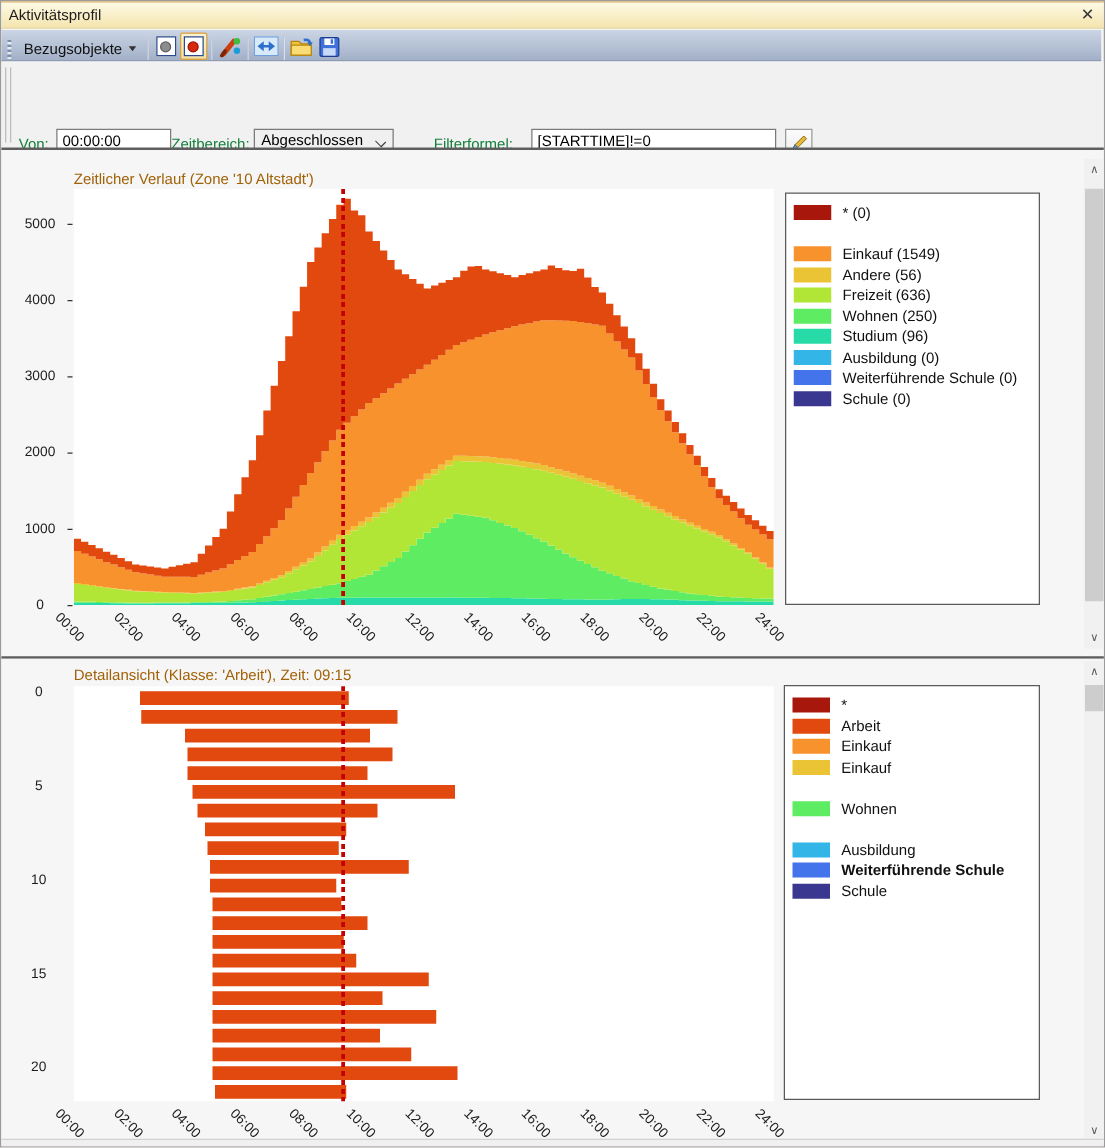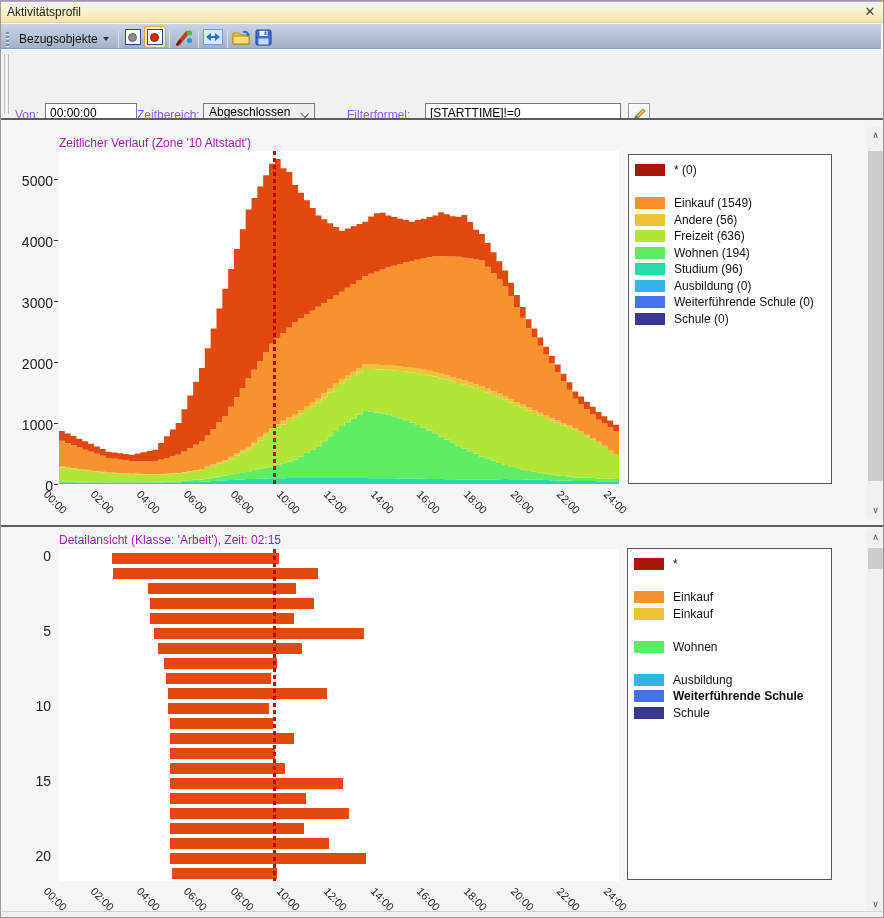--- a/index.html
+++ b/index.html
@@ -22,35 +22,35 @@
   .tbtn{width:22px;height:22px;display:flex;align-items:center;justify-content:center;border:1px solid transparent;border-radius:2px;}
   .tbtn.sel{background:linear-gradient(#FDF3D0,#F7E09C);border:1px solid #DFA23C;}
   .rec{width:16px;height:16px;background:#fff;border:1px solid #2B4B8C;display:flex;align-items:center;justify-content:center;}
   .rec .dot{width:9px;height:9px;border-radius:50%;}
   .dot.gray{background:#8C8C8C;border:1px solid #5f5f5f;}
   .dot.red{background:#D8290D;border:1px solid #9c1505;}
   
   #filters{position:absolute;left:0;top:49px;width:884px;height:68px;background:#F1F1F1;}
   .fgrip{position:absolute;left:3px;top:4px;width:5px;height:60px;
     border-left:1px solid #BDBDBD;border-right:1px solid #BDBDBD;}
-  .flabel{position:absolute;font-size:12px;color:#8b5cf6;white-space:nowrap;}
+  .flabel{position:absolute;font-size:12px;color:#15803d;white-space:nowrap;}
   .finput{position:absolute;height:20px;border:1px solid #7A7A7A;background:#fff;font-size:12px;
     padding:0 4px;color:#000;}
   .fcombo{position:absolute;height:20px;border:1px solid #7A7A7A;background:#F0F0F0;font-size:12px;
     padding:1px 18px 0 5px;color:#000;white-space:nowrap;overflow:hidden;}
   .chev{position:absolute;right:6px;top:6px;width:7px;height:7px;border-right:1px solid #444;
     border-bottom:1px solid #444;transform:rotate(45deg) scale(1,.8);}
   #edit-filter{position:absolute;left:627px;top:53px;width:22px;height:22px;border:1px solid #9a9a9a;
     background:linear-gradient(#fcfcfc,#ececec);display:flex;align-items:center;justify-content:center;}
   
   .hsep{position:absolute;left:0;width:884px;height:2px;background:#5E5E5E;}
   .panel{position:absolute;left:0;width:884px;background:#F6F6F7;}
   .plotbg{position:absolute;background:#fff;}
-  .ctitle{position:absolute;font-size:12px;color:#a21caf;white-space:nowrap;}
-  .ylab{position:absolute;font-size:14px;color:#1c1c1c;text-align:right;width:42px;}
+  .ctitle{position:absolute;font-size:12px;color:#a16207;white-space:nowrap;}
+  .ylab{position:absolute;font-size:11px;color:#1c1c1c;text-align:center;width:42px;}
   .ytick{position:absolute;width:4px;height:1px;background:#333;}
   .xlab{position:absolute;font-size:11px;color:#1c1c1c;transform:rotate(45deg);transform-origin:0 0;white-space:nowrap;}
   .marker{position:absolute;width:3px;background-image:repeating-linear-gradient(to bottom,#C40000 0 4px,transparent 4px 7px);}
   .legend{position:absolute;background:#fff;border:1px solid #5A5A5A;}
   .lentry{position:absolute;left:0;width:100%;height:17px;}
   .lswatch{position:absolute;left:6px;top:2px;width:30px;height:12px;}
   .llabel{position:absolute;left:45px;top:1px;font-size:12px;color:#111;white-space:nowrap;}
   .hbar{position:absolute;height:11px;}
   
   .sb{position:absolute;left:866px;width:17px;background:#F1F1F1;}
@@ -206,21 +206,21 @@
         <div class="lentry" style="top: 56.5px;">
           <div class="lswatch" style="background: rgb(235, 196, 54);"></div>
           <div class="llabel">Andere (56)</div>
         </div>
         <div class="lentry" style="top: 73px;">
           <div class="lswatch" style="background: rgb(178, 230, 54);"></div>
           <div class="llabel">Freizeit (636)</div>
         </div>
         <div class="lentry" style="top: 89.5px;">
           <div class="lswatch" style="background: rgb(93, 236, 98);"></div>
-          <div class="llabel">Wohnen (194)</div>
+          <div class="llabel">Wohnen (250)</div>
         </div>
         <div class="lentry" style="top: 106px;">
           <div class="lswatch" style="background: rgb(39, 219, 168);"></div>
           <div class="llabel">Studium (96)</div>
         </div>
         <div class="lentry" style="top: 122.5px;">
           <div class="lswatch" style="background: rgb(51, 181, 232);"></div>
           <div class="llabel">Ausbildung (0)</div>
         </div>
         <div class="lentry" style="top: 139px;">
@@ -235,21 +235,21 @@
     <div class="sb" style="top:7px;height:392px">
       <div class="arr" style="top:0">∧</div>
       <div class="thumb" style="top:24px;height:330px"></div>
       <div class="arr" style="bottom:0">∨</div>
     </div>
   </div>
 
   <div class="hsep" style="top:524px"></div>
 
   <div class="panel" id="bot-panel" style="top:526px;height:384px">
-    <div class="ctitle" style="left:58px;top:6px">Detailansicht (Klasse: 'Arbeit'), Zeit: 02:15</div>
+    <div class="ctitle" style="left:58px;top:6px">Detailansicht (Klasse: 'Arbeit'), Zeit: 09:15</div>
     <div class="plotbg" style="left:58px;top:22px;width:560px;height:332px"></div>
     <div id="bot-bars">
         <div class="hbar" style="left: 110.5px; top: 26px; width: 167.222px; background: rgb(226, 73, 14);"></div>
         <div class="hbar" style="left: 112.444px; top: 41px; width: 204.167px; background: rgb(226, 73, 14);"></div>
         <div class="hbar" style="left: 147.444px; top: 56px; width: 147.778px; background: rgb(226, 73, 14);"></div>
         <div class="hbar" style="left: 149.389px; top: 71px; width: 163.333px; background: rgb(226, 73, 14);"></div>
         <div class="hbar" style="left: 149.389px; top: 86px; width: 143.889px; background: rgb(226, 73, 14);"></div>
         <div class="hbar" style="left: 153.278px; top: 101px; width: 210px; background: rgb(226, 73, 14);"></div>
         <div class="hbar" style="left: 157.167px; top: 116px; width: 143.889px; background: rgb(226, 73, 14);"></div>
         <div class="hbar" style="left: 163px; top: 131px; width: 112.778px; background: rgb(226, 73, 14);"></div>
@@ -289,20 +289,24 @@
         <div class="xlab" style="left: 515.667px; top: 358px;">20:00</div>
         <div class="xlab" style="left: 562.333px; top: 358px;">22:00</div>
         <div class="xlab" style="left: 609px; top: 358px;">24:00</div>
       </div>
     <div class="marker" id="bot-marker" style="left: 271.833px; top: 22px; height: 332px;"></div>
     <div class="legend" id="bot-legend" style="left:626px;top:21px;width:205px;height:332px">
         <div class="lentry" style="top: 7px;">
           <div class="lswatch" style="background: rgb(168, 23, 12);"></div>
           <div class="llabel">*</div>
         </div>
+        <div class="lentry" style="top: 23.5px;">
+          <div class="lswatch" style="background: rgb(226, 73, 14);"></div>
+          <div class="llabel">Arbeit</div>
+        </div>
         <div class="lentry" style="top: 40px;">
           <div class="lswatch" style="background: rgb(247, 146, 45);"></div>
           <div class="llabel">Einkauf</div>
         </div>
         <div class="lentry" style="top: 56.5px;">
           <div class="lswatch" style="background: rgb(235, 196, 54);"></div>
           <div class="llabel">Einkauf</div>
         </div>
         <div class="lentry" style="top: 89.5px;">
           <div class="lswatch" style="background: rgb(93, 236, 98);"></div>

